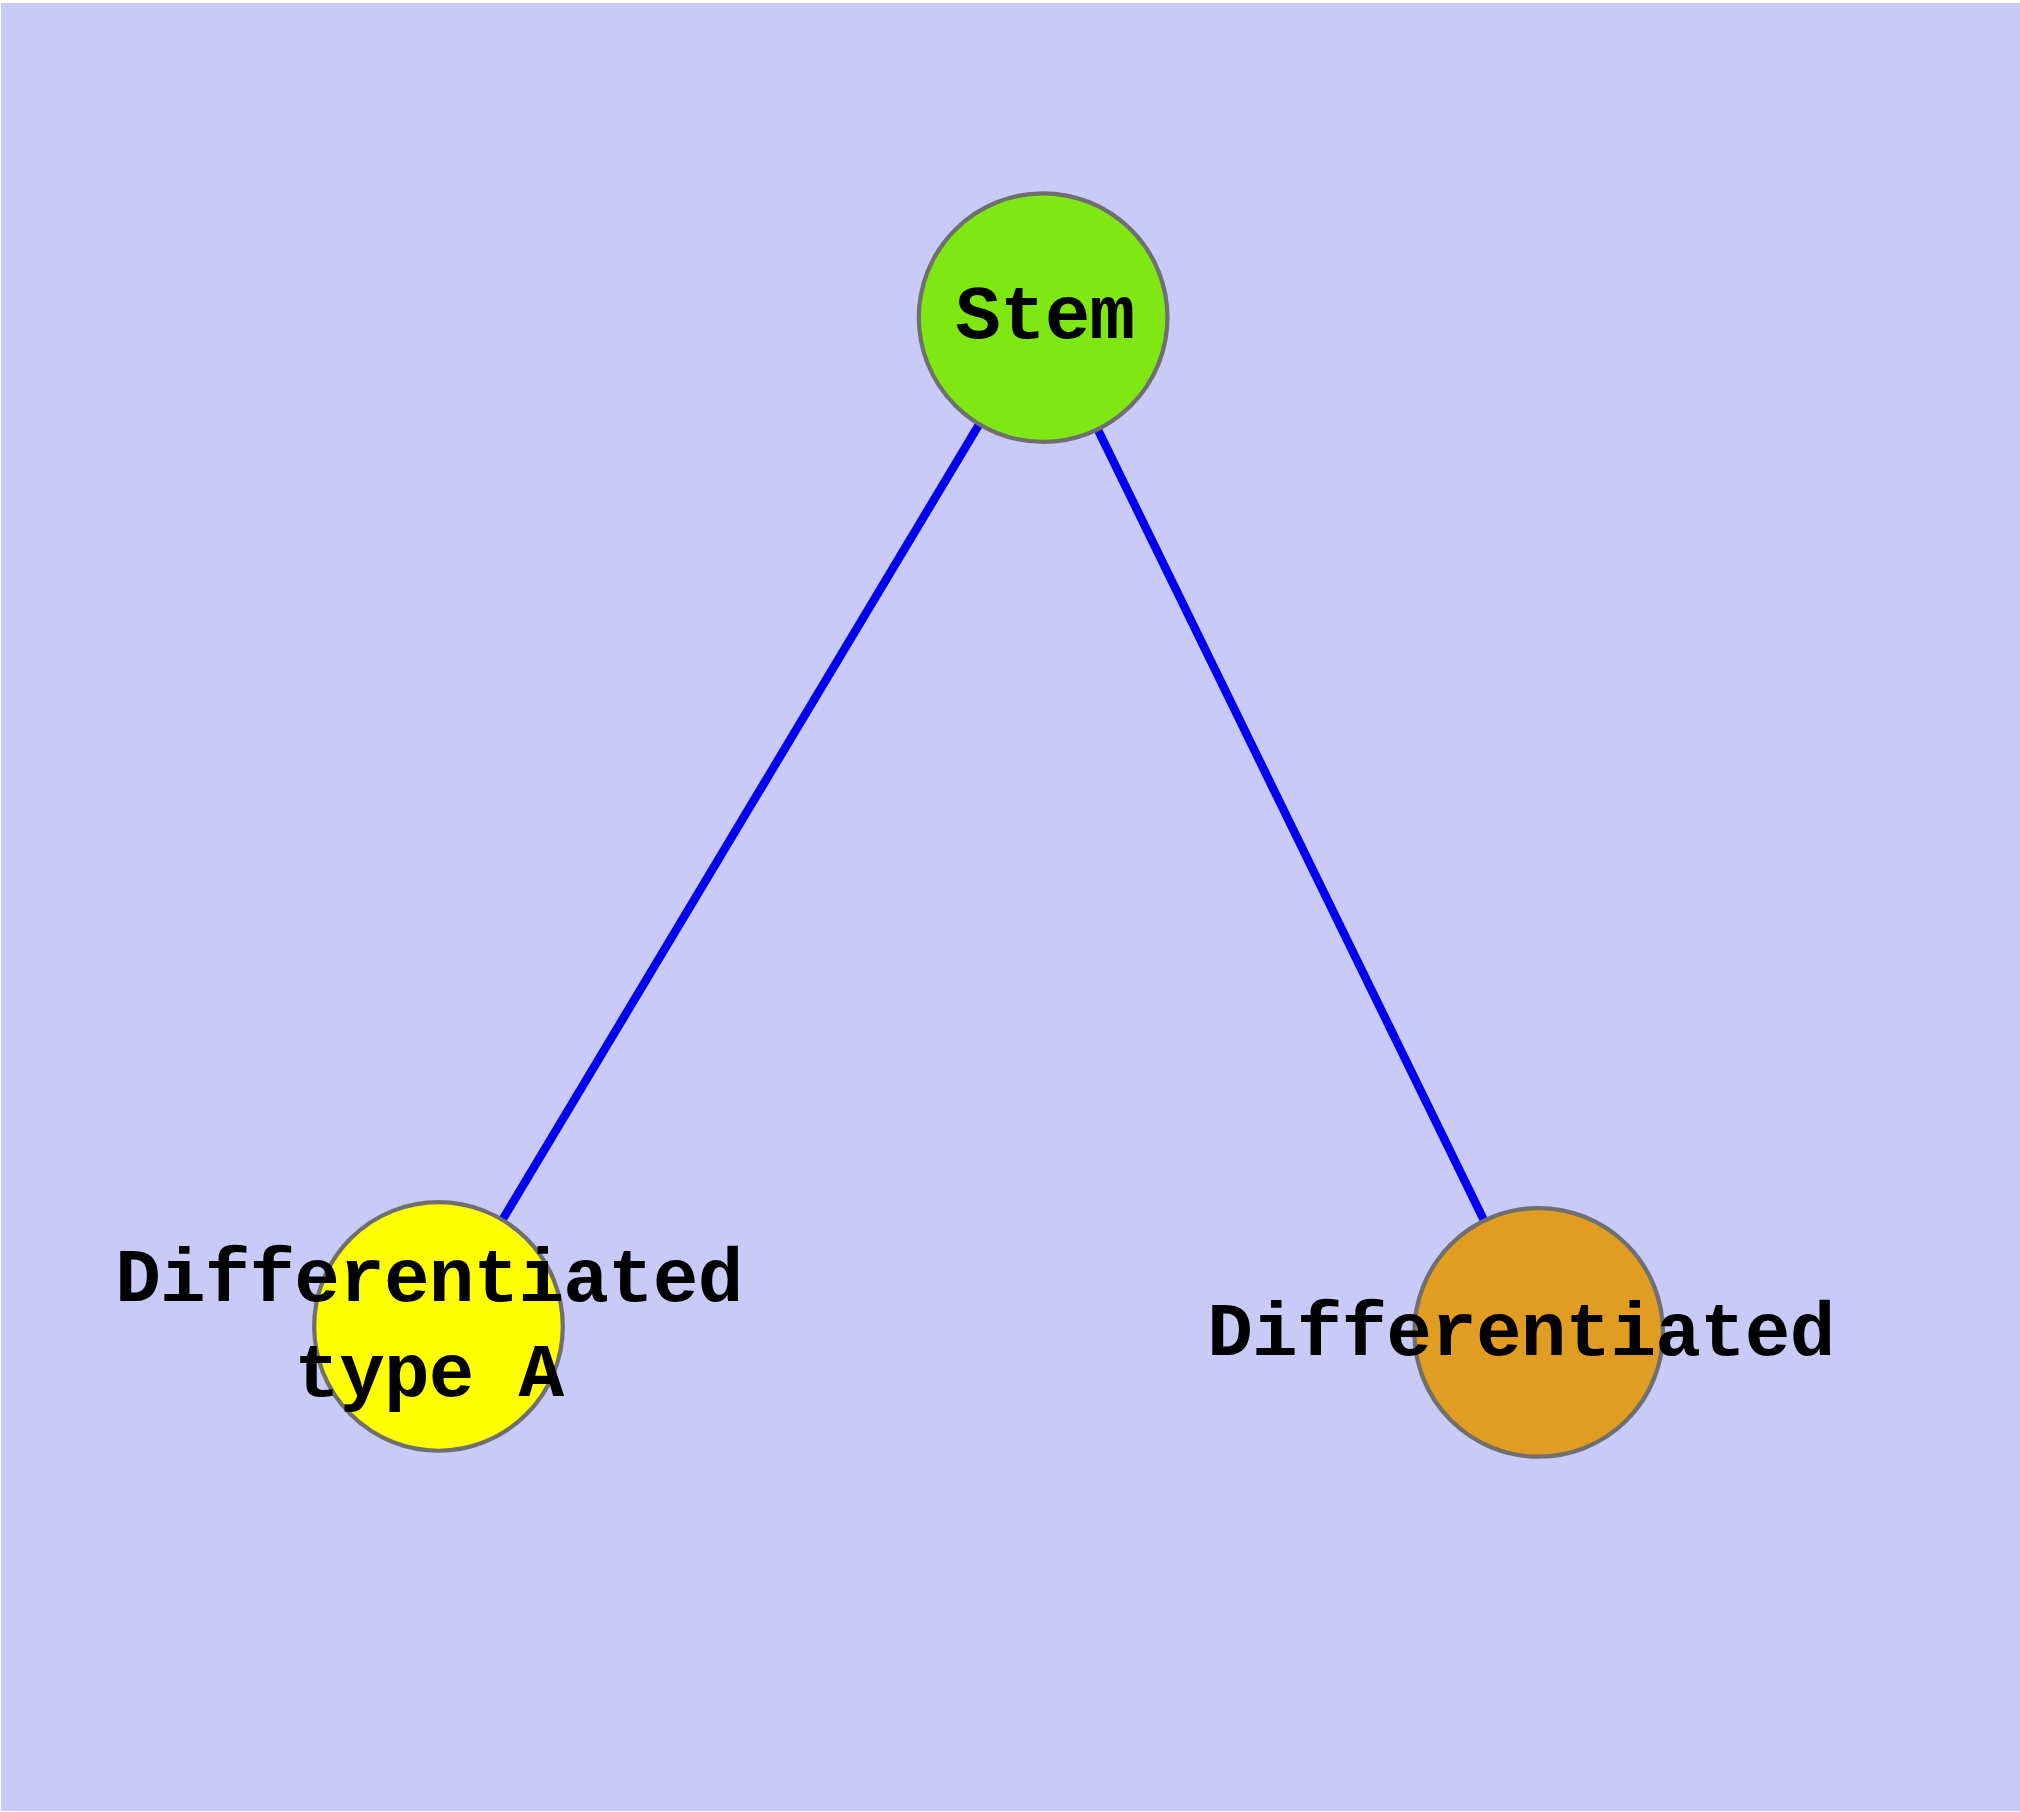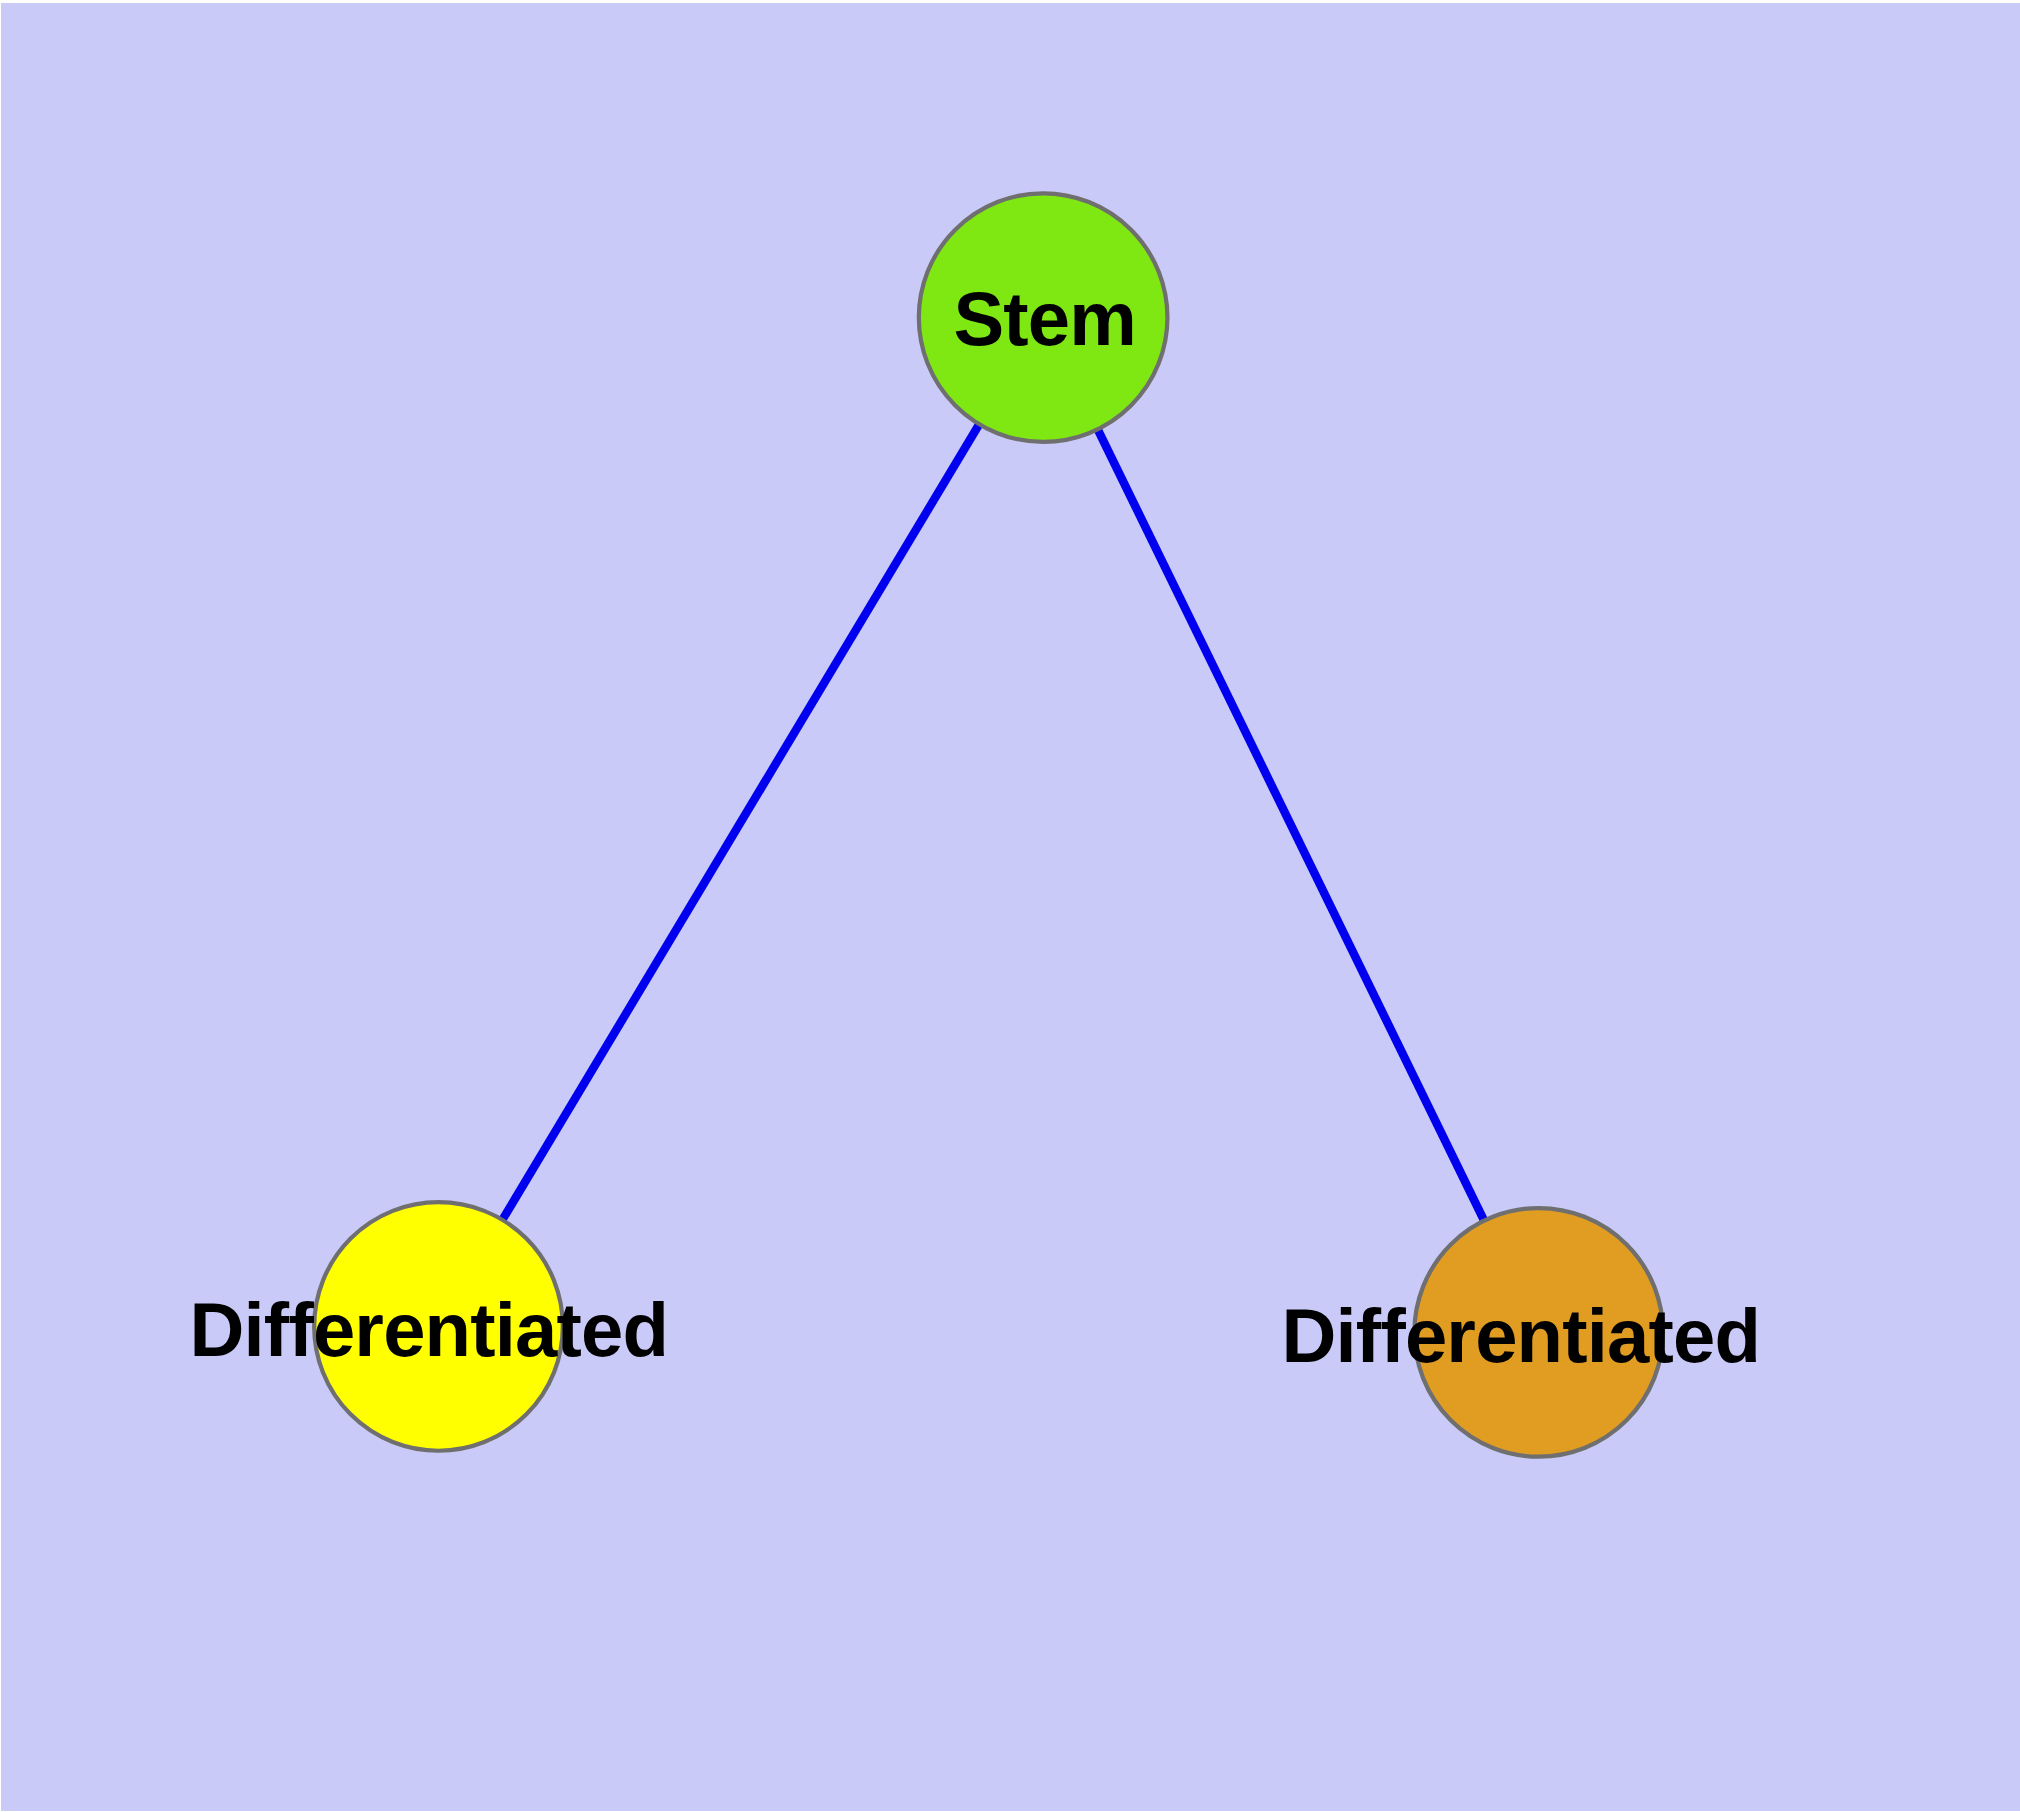--- a/index.html
+++ b/index.html
@@ -44,41 +44,42 @@
     white-space: nowrap;
     letter-spacing: -0.8px;
   }
   .label-line {
     display: block;
   }
 </style>
 </head>
 <body>
 
-<div class="stage" style="background-color: rgb(202, 202, 248);">
+<div class="stage" style="background-color: rgb(202, 202, 248); font-family: Liberation Mono, monospace;">
 
   <svg class="graph-svg" viewBox="0 0 2384 2138">
 
     <line class="edge" x1="1230" y1="372" x2="515" y2="1565" style="stroke: rgb(0, 0, 238);"></line>
 
     <line class="edge" x1="1230" y1="372" x2="1816" y2="1572" style="stroke: rgb(0, 0, 238);"></line>
 
     <circle class="node-circle" cx="1230" cy="372" r="147" style="fill: rgb(127, 232, 18);"></circle>
 
     <circle class="node-circle" cx="515" cy="1565" r="147" style="fill: rgb(255, 255, 0);"></circle>
 
     <circle class="node-circle" cx="1816" cy="1572" r="147" style="fill: rgb(225, 157, 34);"></circle>
   </svg>
 
   <div class="node-label" style="left: 1044px; top: 315px; color: rgb(0, 0, 0);">
     <span class="label-line">Stem</span>
   </div>
 
   <div class="node-label" style="left: 428px; top: 1326px; color: rgb(0, 0, 0);">
     <span class="label-line">Differentiated</span>
+    <span class="label-line">type A</span>
   </div>
 
   <div class="node-label" style="left: 1520px; top: 1332px; color: rgb(0, 0, 0);">
     <span class="label-line">Differentiated</span>
   </div>
 
 </div>
 
 
 </body></html>

